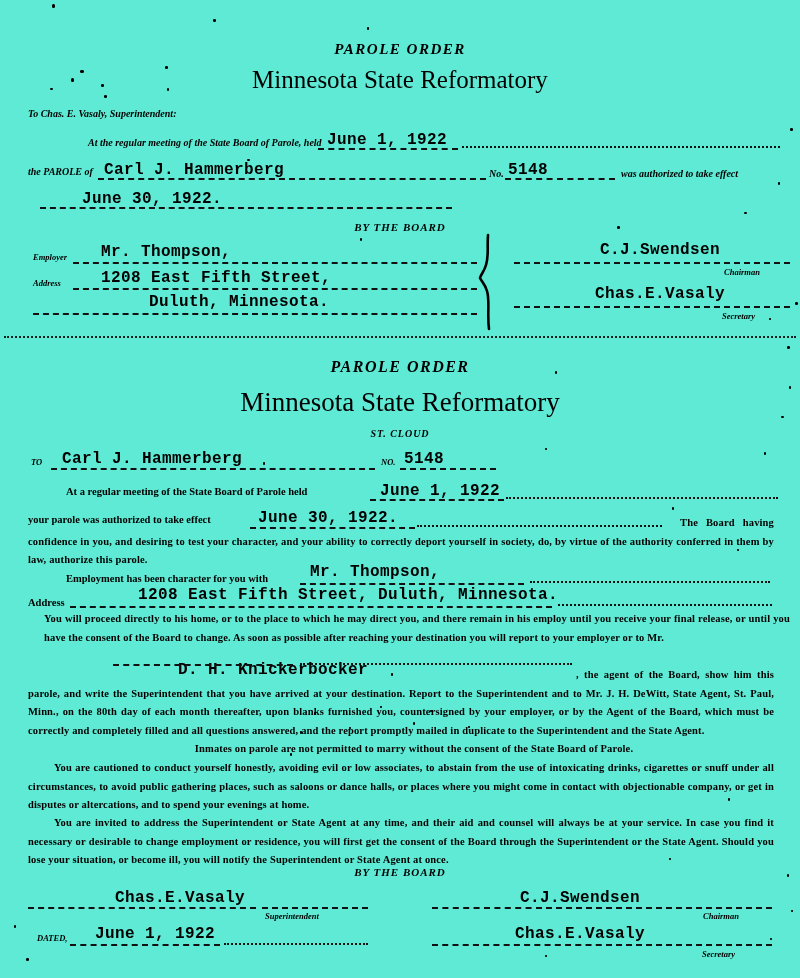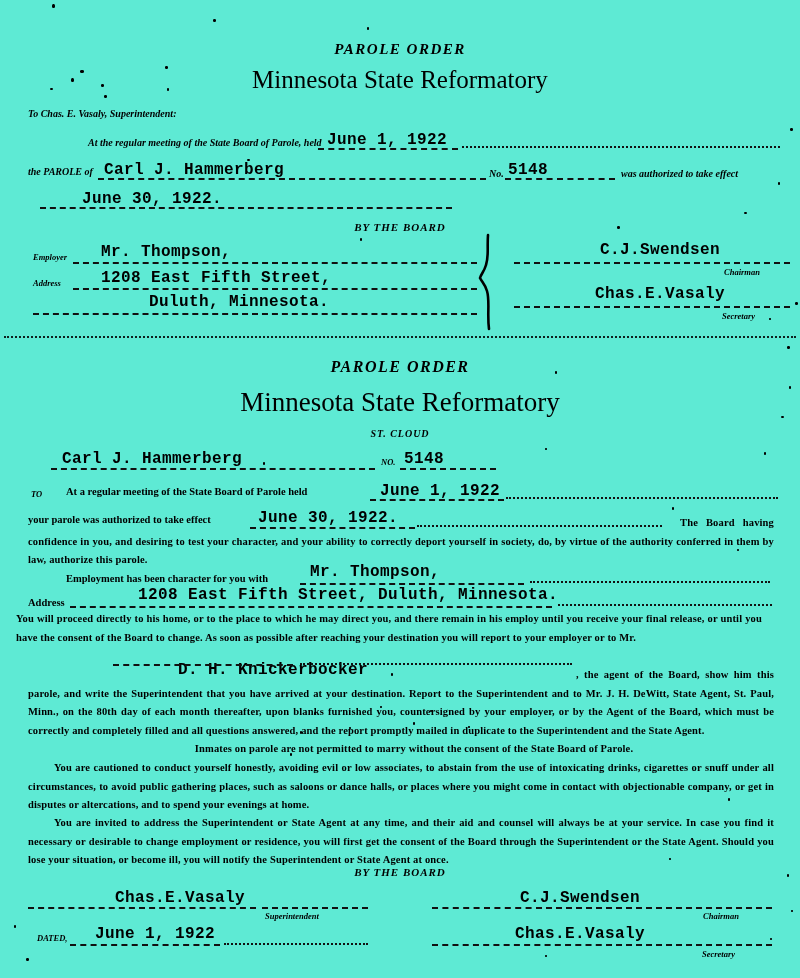--- a/index.html
+++ b/index.html
@@ -215,21 +215,21 @@
   <div class="abs perf" style="left:4px; top:336px; width:792px;"></div>
 
   <div>
 
     <div class="abs ctr hdr-parole" style="left:0; top:358px; width:800px; font-size:16px;">PAROLE ORDER</div>
 
     <div class="abs ctr hdr-title" style="left:0; top:387px; width:800px; font-size:27px;">Minnesota State Reformatory</div>
 
     <div class="abs ctr hdr-sub" style="left:0; top:428px; width:800px; font-size:10px;">ST. CLOUD</div>
 
-    <div class="abs form-lbl-sm" style="left:31px; top:457px;margin-top:32px;">TO</div>
+    <div class="abs form-lbl-sm" style="left:31px; top:457px;">TO</div>
     <div class="abs tw" style="left:62px; top:450px;">Carl J. Hammerberg</div>
     <div class="abs dotline" style="left:51px; top:468px; width:324px;"></div>
     <div class="abs form-lbl-sm" style="left:381px; top:457px;">NO.</div>
     <div class="abs tw" style="left:404px; top:450px;">5148</div>
     <div class="abs dotline" style="left:400px; top:468px; width:96px;"></div>
 
     <div class="abs prose-lbl" style="left:66px; top:486px;">At a regular meeting of the State Board of Parole held</div>
     <div class="abs tw" style="left:380px; top:482px;">June 1, 1922</div>
     <div class="abs dotline" style="left:370px; top:499px; width:134px;"></div>
     <div class="abs dotline-fine" style="left:506px; top:497px; width:272px;"></div>
@@ -244,21 +244,21 @@
     <div class="abs prose-lbl" style="left:66px; top:573px;">Employment has been character for you with</div>
     <div class="abs tw" style="left:310px; top:563px;">Mr. Thompson,</div>
     <div class="abs dotline" style="left:300px; top:583px; width:224px;"></div>
     <div class="abs dotline-fine" style="left:530px; top:581px; width:240px;"></div>
 
     <div class="abs prose-lbl" style="left:28px; top:597px;">Address</div>
     <div class="abs tw" style="left:138px; top:586px;">1208 East Fifth Street, Duluth, Minnesota.</div>
     <div class="abs dotline" style="left:70px; top:606px; width:482px;"></div>
     <div class="abs dotline-fine" style="left:558px; top:604px; width:214px;"></div>
 
-    <div class="abs prose" style="left:16px; top:610px; width:746px;">You will proceed directly to his home, or to the place to which he may direct you,  and there remain in his employ until you receive your final release, or until you have the consent of the Board to change.    As soon as possible after reaching your destination you will report to your employer or to Mr.</div>
+    <div class="abs prose" style="left:44px; top:610px; width:746px;">You will proceed directly to his home, or to the place to which he may direct you,  and there remain in his employ until you receive your final release, or until you have the consent of the Board to change.    As soon as possible after reaching your destination you will report to your employer or to Mr.</div>
 
     <div class="abs tw" style="left:178px; top:661px;">D. H. Knickerbocker</div>
     <div class="abs dotline" style="left:113px; top:664px; width:180px;"></div>
     <div class="abs dotline-fine" style="left:300px; top:663px; width:272px;"></div>
 
     <div class="abs prose" style="left:28px; top:666px; width:746px; text-indent:548px;">, the agent of the Board, show him this parole,  and write the Superintendent that you have arrived at your destination.    Report to the Superintendent and to  Mr.  J.  H.  DeWitt, State Agent, St. Paul, Minn., on the 80th day of each month thereafter, upon blanks furnished you, countersigned by your employer, or by the Agent of the Board,  which must be correctly and completely filled and all questions answered,  and the report promptly mailed in duplicate to the Superintendent and the State Agent.</div>
 
     <div class="abs prose" style="left:28px; top:740px; width:746px; text-indent:26px; text-align:center;">Inmates on parole are not permitted to marry without the consent of the State Board of Parole.</div>
 
     <div class="abs prose" style="left:28px; top:759px; width:746px; text-indent:26px;">You are cautioned to conduct yourself honestly, avoiding evil or low associates, to abstain from the use of intoxicating drinks, cigarettes or snuff under all circumstances,  to avoid public gathering places,  such as saloons or dance halls,  or places where you might come in contact with objectionable company, or get in disputes or altercations,  and to spend your evenings at home.</div>

